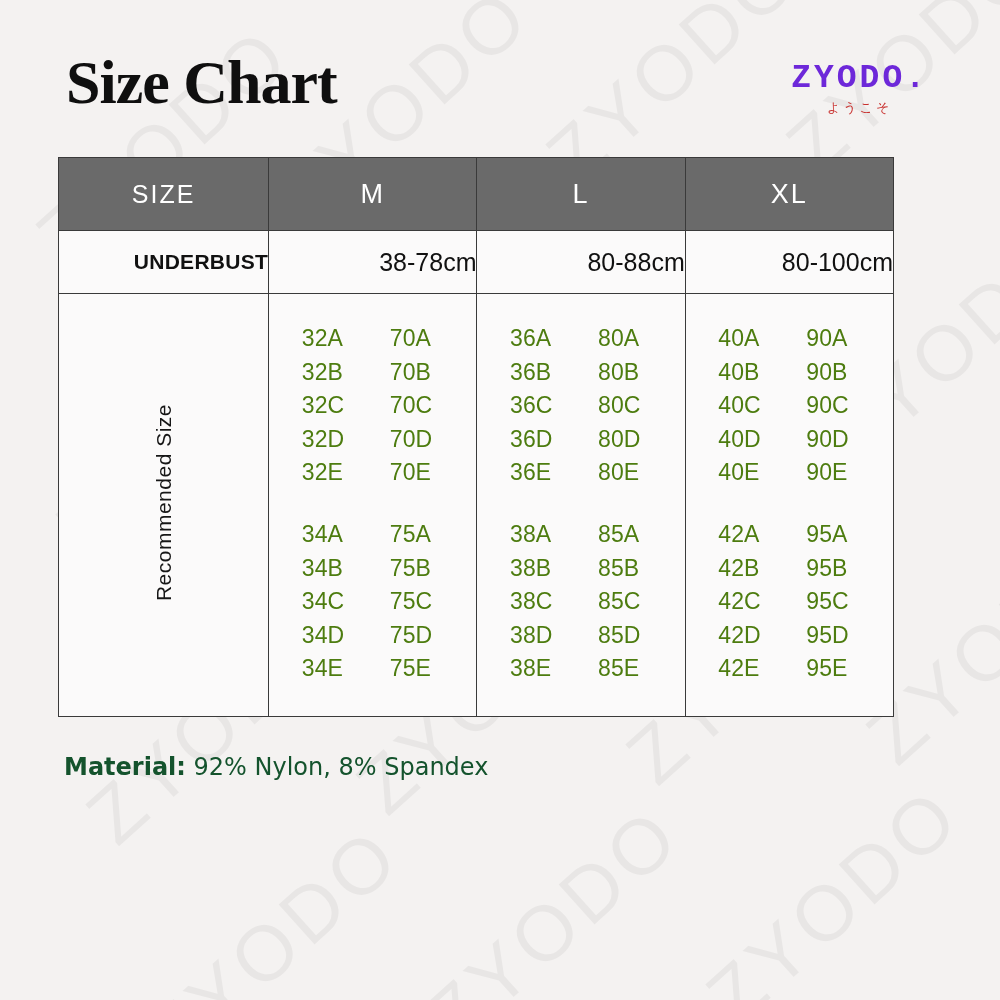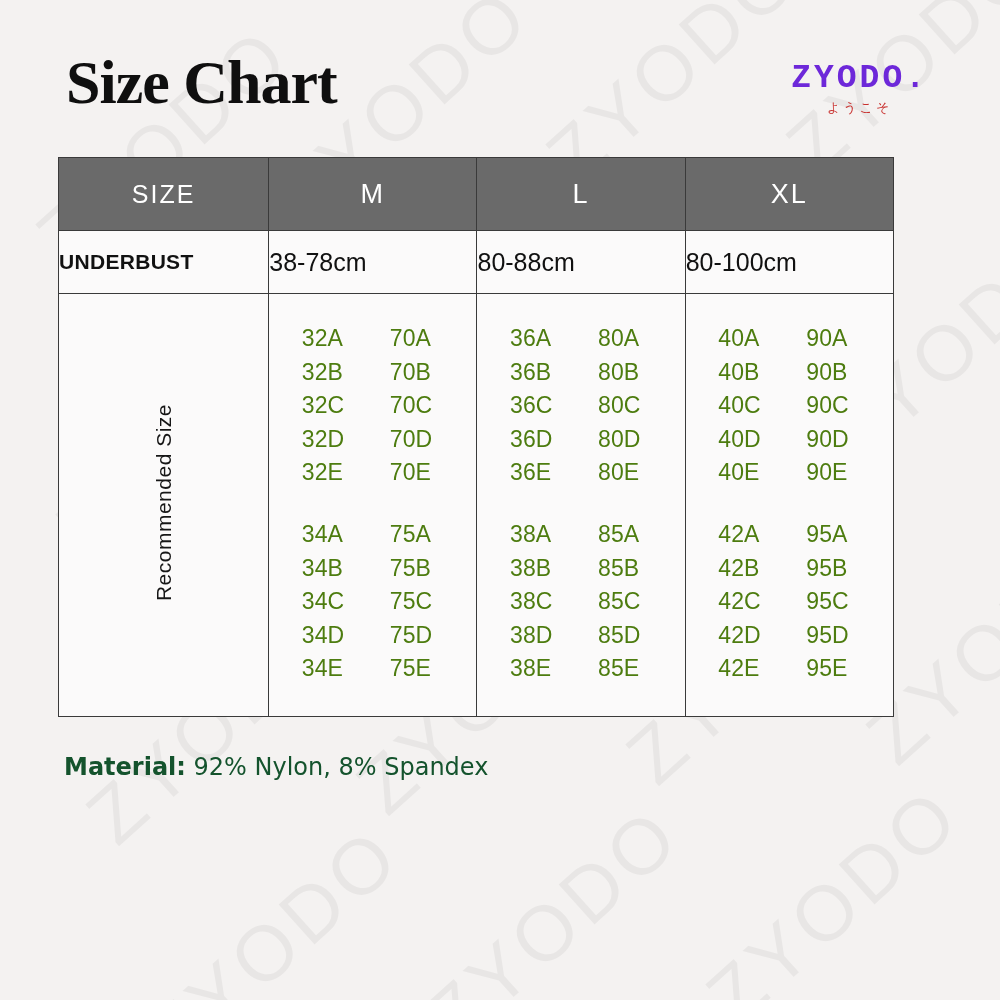--- a/index.html
+++ b/index.html
@@ -105,21 +105,21 @@
     font-size: 25px;
   }
   .col-label { width: 210px; }
   .col-size  { width: 208px; }
 
   .underbust-row td {
     height: 62px;
     font-size: 25px;
     background: #fbfafa;
     color: #111;
-    text-align: left;
+    text-align: right;
     font-family: "Liberation Sans", sans-serif;
   }
   .underbust-row td.row-head {
     font-weight: 700;
     font-size: 21px;
     letter-spacing: 0.3px;
   }
 
   .rec-row td {
     background: #fbfafa;

